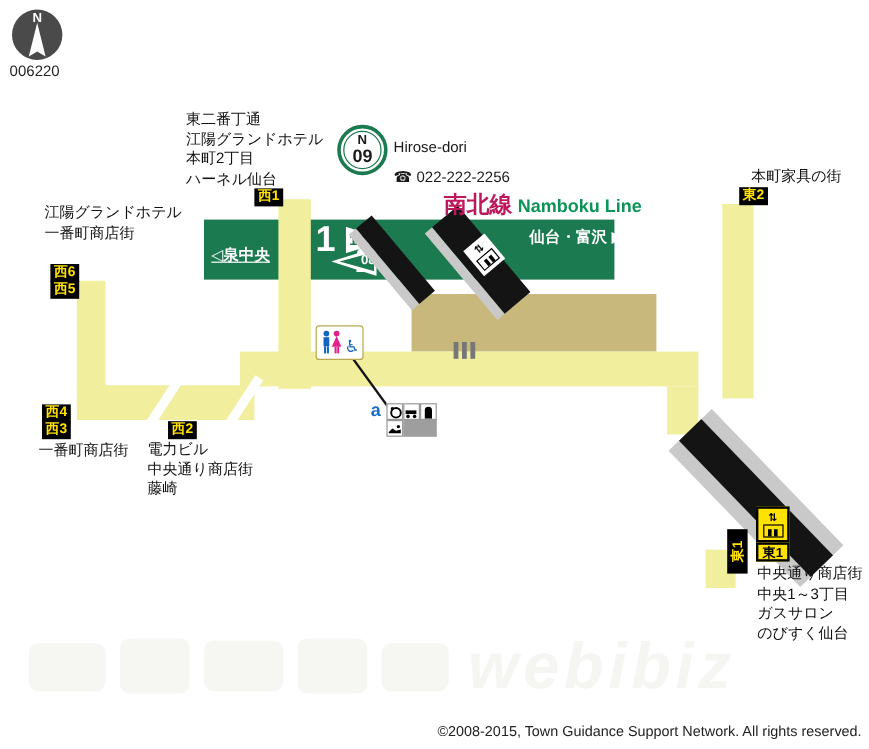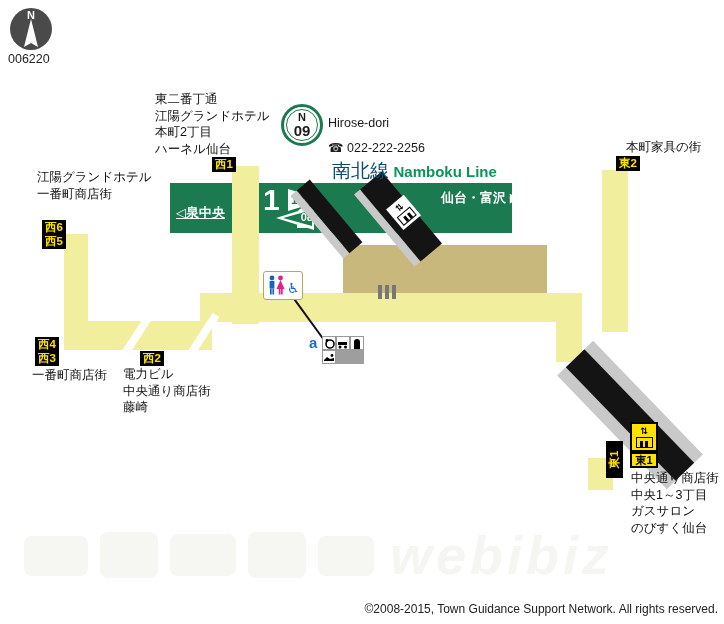--- a/index.html
+++ b/index.html
@@ -8,21 +8,21 @@
   .abs{position:absolute;}
   
   .corridor{position:absolute;background:#f1ee9d;z-index:2;}
   .band{position:absolute;left:170px;top:183px;width:342px;height:50px;background:#1b7a4f;z-index:1;}
   .paid{position:absolute;left:343px;top:245px;width:204px;height:48px;background:#c9b87c;z-index:1;}
   .slash{position:absolute;width:8px;height:48px;background:#fff;z-index:3;transform:rotate(33deg);}
   
   .lm{position:absolute;font-size:12.5px;line-height:16.5px;color:#111;z-index:5;white-space:nowrap;}
   .exit-badge{position:absolute;background:#000;color:#ffe100;font-weight:bold;font-size:11.5px;
               line-height:13px;padding:1px 3px;z-index:6;white-space:nowrap;}
-  .head-ja{font-size:19px;font-weight:normal;color:#0c4a6e;}
+  .head-ja{font-size:19px;font-weight:bold;color:#be185d;margin-left:38px;}
   .head-en{font-size:15px;font-weight:bold;color:#0e9458;}
   .dest{position:absolute;color:#fff;font-size:13px;font-weight:bold;z-index:4;white-space:nowrap;}
   .ptnum{position:absolute;color:#fff;font-size:30px;font-weight:bold;line-height:1;z-index:4;}
   
   .tri-r{position:absolute;left:288px;top:189px;width:36px;height:22px;background:#fff;
          clip-path:polygon(0 0,100% 50%,0 100%);z-index:4;display:flex;align-items:center;}
   .tri-r span{font-size:12px;font-weight:bold;color:#1b7a4f;padding-left:3px;}
   .tri-l-wrap{position:absolute;left:276px;top:206px;width:38px;height:24px;z-index:4;}
   .tri-l-outer{position:absolute;inset:0;background:#fff;clip-path:polygon(100% 0,0 50%,100% 100%);}
   .tri-l-inner{position:absolute;left:7px;top:4px;width:29px;height:16px;background:#1b7a4f;

